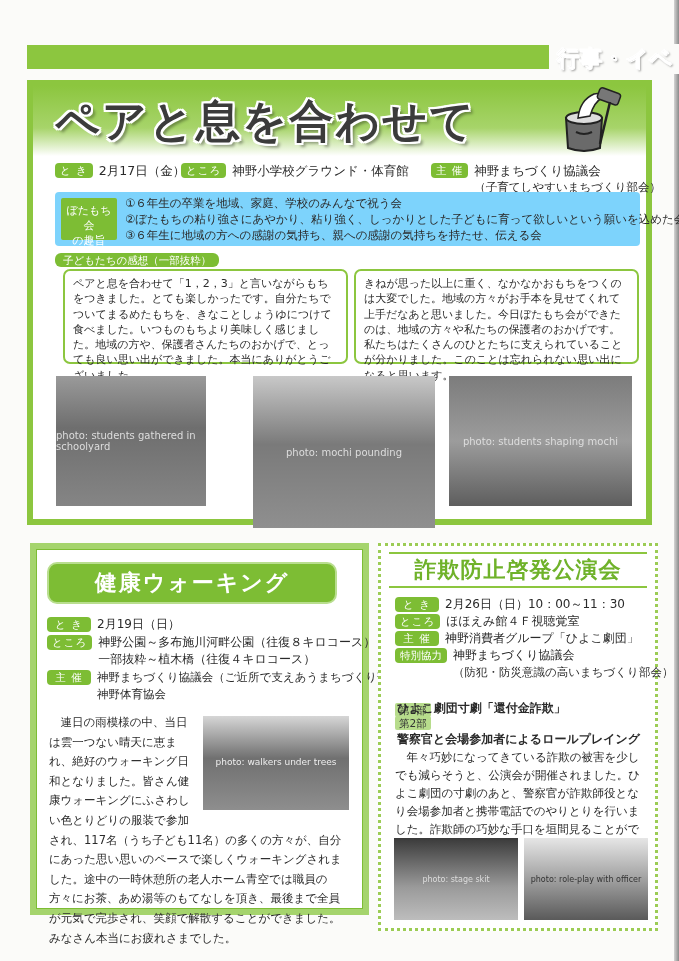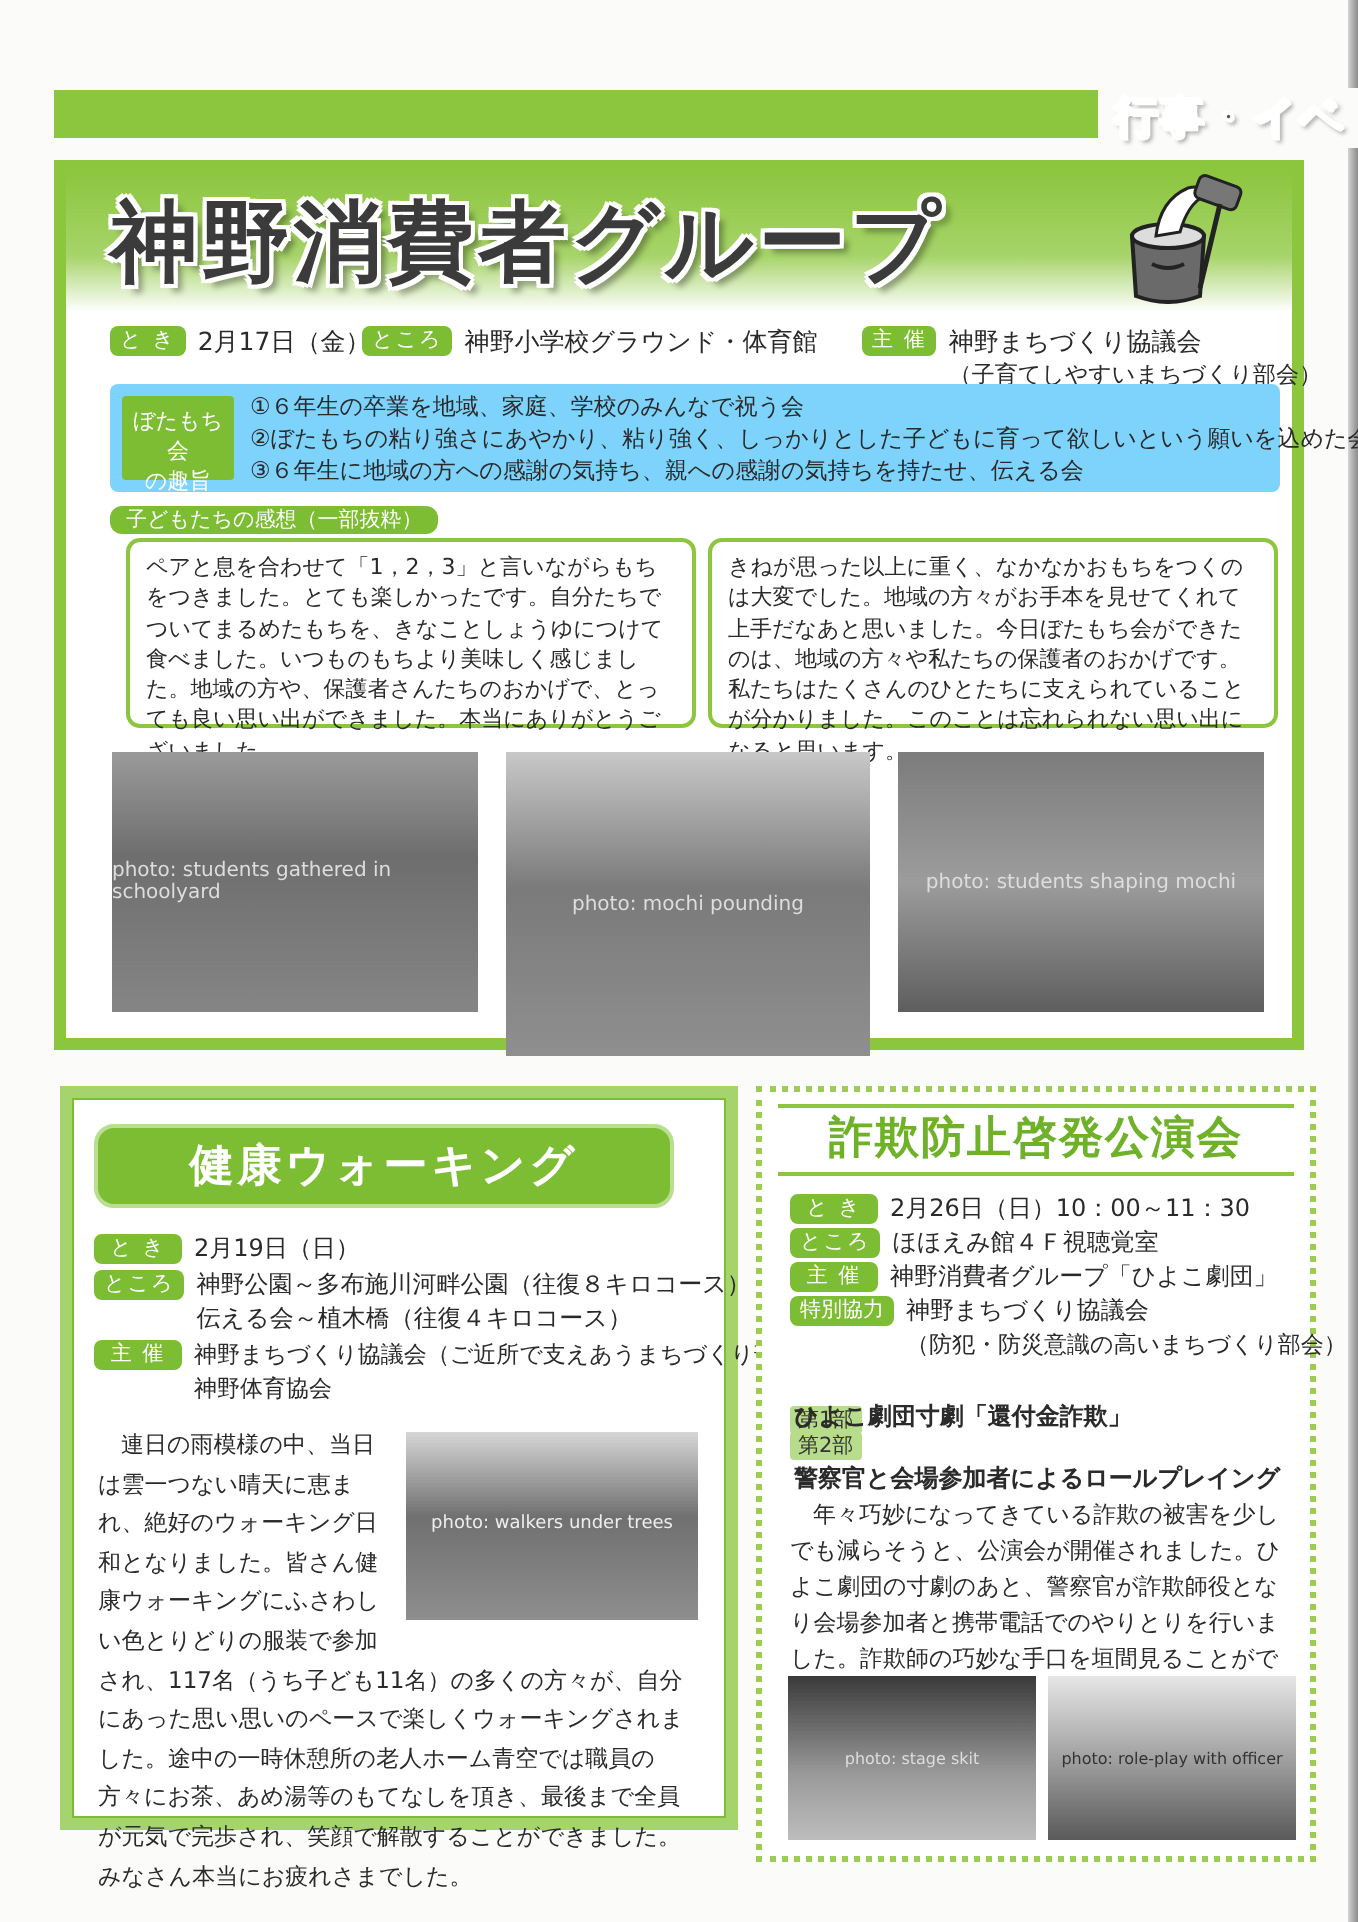--- a/index.html
+++ b/index.html
@@ -88,21 +88,21 @@
 </head>
 <body>
 
 <div class="right-edge"></div>
 
 <div class="section-band"></div>
 <div class="section-title">行事・イベ</div>
 
 <div class="event1">
   <div class="event1-head">
-    <div class="event1-title">神野消費者グループ</div>
+    <div class="event1-title">ペアと息を合わせて</div>
     <svg class="mochi-icon" viewBox="0 0 70 66">
       <path d="M8 32 L10 62 Q26 68 42 62 L44 32 Z" fill="#6a6a6a" stroke="#222" stroke-width="2"></path>
       <ellipse cx="26" cy="32" rx="18" ry="6" fill="#ddd" stroke="#222" stroke-width="2"></ellipse>
       <path d="M20 32 Q22 14 36 8 Q44 6 44 12 Q36 16 32 30 Z" fill="#fff" stroke="#222" stroke-width="1.5"></path>
       <rect x="40" y="4" width="22" height="12" rx="3" transform="rotate(20 50 10)" fill="#777" stroke="#222" stroke-width="1.5"></rect>
       <line x1="52" y1="16" x2="42" y2="58" stroke="#222" stroke-width="2.5"></line>
       <path d="M18 46 Q26 50 34 46" stroke="#222" stroke-width="2" fill="none"></path>
     </svg>
   </div>
 
@@ -131,21 +131,21 @@
       <div>①６年生の卒業を地域、家庭、学校のみんなで祝う会</div>
       <div>②ぼたもちの粘り強さにあやかり、粘り強く、しっかりとした子どもに育って欲しいという願いを込めた会</div>
       <div>③６年生に地域の方への感謝の気持ち、親への感謝の気持ちを持たせ、伝える会</div>
     </div>
   </div>
 
   <div class="impr-label">子どもたちの感想（一部抜粋）</div>
   <div class="impr-box impr-left">ペアと息を合わせて「1，2，3」と言いながらもちをつきました。とても楽しかったです。自分たちでついてまるめたもちを、きなことしょうゆにつけて食べました。いつものもちより美味しく感じました。地域の方や、保護者さんたちのおかげで、とっても良い思い出ができました。本当にありがとうございました。</div>
   <div class="impr-box impr-right">きねが思った以上に重く、なかなかおもちをつくのは大変でした。地域の方々がお手本を見せてくれて上手だなあと思いました。今日ぼたもち会ができたのは、地域の方々や私たちの保護者のおかげです。私たちはたくさんのひとたちに支えられていることが分かりました。このことは忘れられない思い出になると思います。</div>
 
-  <div class="photo" style="left:23px; top:290px; width:183px; height:130px; background:linear-gradient(180deg,#9a9a9a 0%,#6e6e6e 40%,#858585 100%);">
+  <div class="photo" style="left:23px; top:290px; width:150px; height:130px; background:linear-gradient(180deg,#9a9a9a 0%,#6e6e6e 40%,#858585 100%);">
     <span class="ph-lbl">photo: students gathered in schoolyard</span>
   </div>
   <div class="photo" style="left:220px; top:290px; width:182px; height:152px; background:linear-gradient(180deg,#c8c8c8 0%,#7a7a7a 45%,#8f8f8f 100%);">
     <span class="ph-lbl">photo: mochi pounding</span>
   </div>
   <div class="photo" style="left:416px; top:290px; width:183px; height:130px; background:linear-gradient(180deg,#7c7c7c 0%,#9c9c9c 50%,#5e5e5e 100%);">
     <span class="ph-lbl">photo: students shaping mochi</span>
   </div>
 </div>
 
@@ -154,21 +154,21 @@
     <div class="walk-title">健康ウォーキング</div>
     <div class="walk-info">
       <div class="row">
         <span class="tag tag-lg">と き</span>
         <span class="info-val">2月19日（日）</span>
       </div>
       <div class="row">
         <span class="tag tag-lg">ところ</span>
         <div class="vals">
           <div>神野公園～多布施川河畔公園（往復８キロコース）</div>
-          <div>伝える会～植木橋（往復４キロコース）</div>
+          <div>一部抜粋～植木橋（往復４キロコース）</div>
         </div>
       </div>
       <div class="row">
         <span class="tag tag-lg">主 催</span>
         <div class="vals" style="font-size:11.5px;">
           <div>神野まちづくり協議会（ご近所で支えあうまちづくり部会）、</div>
           <div>神野体育協会</div>
         </div>
       </div>
     </div>

